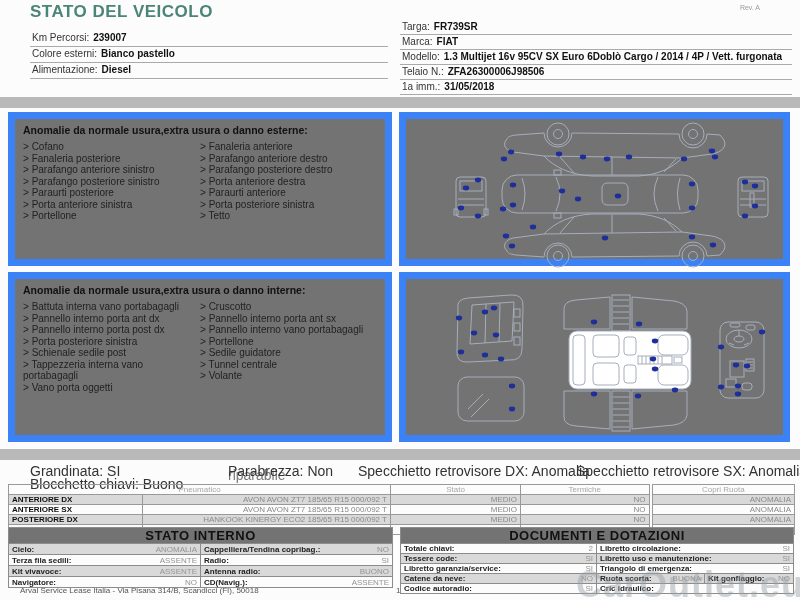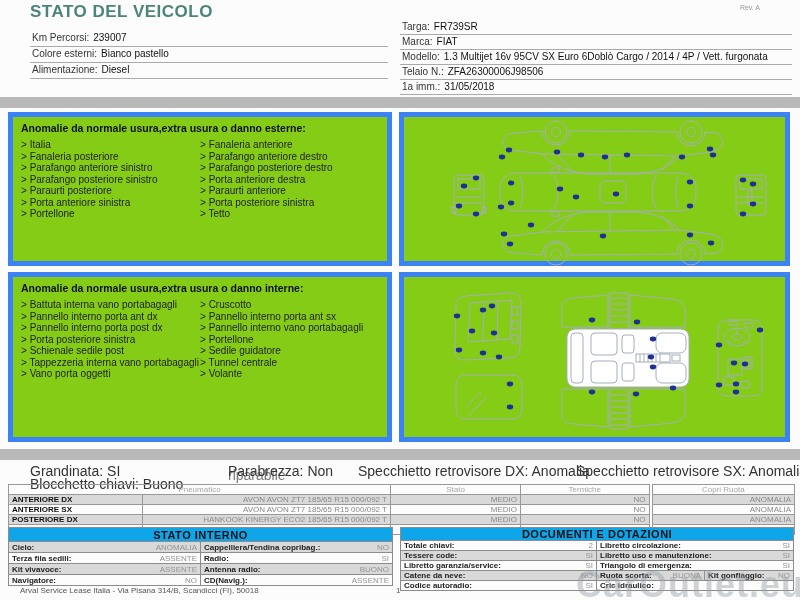--- a/index.html
+++ b/index.html
@@ -5,28 +5,28 @@
   html,body{margin:0;padding:0;background:#e8e8e8}
   .page{position:relative;width:800px;height:600px;margin:0 auto;background:#fcfcfc;
         font-family:"Liberation Sans",sans-serif;color:#222;overflow:hidden}
   .abs{position:absolute}
   
   .title{left:30px;top:2px;font-size:17px;font-weight:bold;color:#4a8577;letter-spacing:.5px}
   .rev{right:40px;top:4px;font-size:7px;color:#999}
   .info{font-size:10px;line-height:12px}
   .info .row{border-bottom:1px solid #aaa;padding:1px 2px 2px}
   .info .lbl{color:#333;margin-right:4px}
-  .info .val{font-weight:normal;color:#111}
+  .info .val{font-weight:bold;color:#111}
   .info-left{left:30px;top:31px;width:358px}
   .info-right{left:400px;top:20px;width:392px}
   .info-right .row{padding:1px 2px}
   
   .bar{left:0;width:800px;height:11px;background:#b9b9b9}
   
-  .panel{border:5px solid #3b82f6;background:#84cc16;box-sizing:border-box}
+  .panel{border:7px solid #3b82f6;background:#737373;box-sizing:border-box}
   .panel h3{font-size:10.5px;margin:0 0 5px;color:#111;font-weight:bold}
   .cols{display:flex}
   .cols ul{list-style:none;margin:0;padding:0;width:50%;font-size:10px;line-height:11.5px;color:#222}
   .cols li::before{content:"> "}
   #pExtList{left:8px;top:112px;width:384px;height:154px;padding:5px 8px}
   #pExtDiag{left:399px;top:112px;width:391px;height:154px}
   #pIntList{left:8px;top:272px;width:384px;height:170px;padding:5px 8px}
   #pIntDiag{left:399px;top:272px;width:391px;height:170px}
   svg .ln{fill:none;stroke:#a6adbb;stroke-width:1}
   svg .lnw{fill:#fff;stroke:#a6adbb;stroke-width:1}
@@ -38,21 +38,21 @@
   #tyres{left:8px;top:484px;width:786px;border-collapse:collapse;table-layout:fixed;font-size:8px}
   #tyres td{border:1px solid #999;padding:0 3px;height:9px;line-height:9px;overflow:hidden;white-space:nowrap}
   #tyres .th{color:#a8a8a8;text-align:center}
   #tyres .pos{font-weight:bold;color:#111}
   #tyres .c{text-align:right;color:#8a8a8a}
   #tyres .copri{border-left:4px double #999}
   #tyres tr.g{background:#d9d9d9}
   
   .btable{border-collapse:collapse;table-layout:fixed;font-size:8px}
   .btable td{border:1px solid #8c8c8c;padding:0;height:10px;overflow:hidden}
-  .btable .thead{background:#0ea5e9;font-weight:bold;font-size:11px;text-align:center;height:13px;letter-spacing:.5px;color:#111}
+  .btable .thead{background:#737373;font-weight:bold;font-size:13px;text-align:center;height:13px;letter-spacing:.5px;color:#111}
   .btable tr.g{background:#d9d9d9}
   .kv{display:flex;justify-content:space-between;padding:0 3px;line-height:9px}
   .kv .k{font-weight:bold;color:#222;white-space:nowrap}
   .kv .v{color:#949494;white-space:nowrap}
   #tInterno{left:8px;top:527px;width:384px}
   #tDocs{left:400px;top:527px;width:393px}
   #tDocs td{height:9px}
   
   .footC{left:20px;top:586px;font-size:8px;color:#555}
   .footP{left:396px;top:586px;font-size:8px;color:#555}
@@ -79,21 +79,21 @@
     <div class="row"><span class="lbl">Telaio N.:</span><span class="val">ZFA26300006J98506</span></div>
     <div class="row"><span class="lbl">1a imm.:</span><span class="val">31/05/2018</span></div>
   </div>
 
   <div class="abs bar" style="top:97px"></div>
 
   <div class="abs panel" id="pExtList">
     <h3>Anomalie da normale usura,extra usura o danno esterne:</h3>
     <div class="cols">
       <ul>
-        <li>Italia</li>
+        <li>Cofano</li>
         <li>Fanaleria posteriore</li>
         <li>Parafango anteriore sinistro</li>
         <li>Parafango posteriore sinistro</li>
         <li>Paraurti posteriore</li>
         <li>Porta anteriore sinistra</li>
         <li>Portellone</li>
       </ul>
       <ul>
         <li>Fanaleria anteriore</li>
         <li>Parafango anteriore destro</li>

